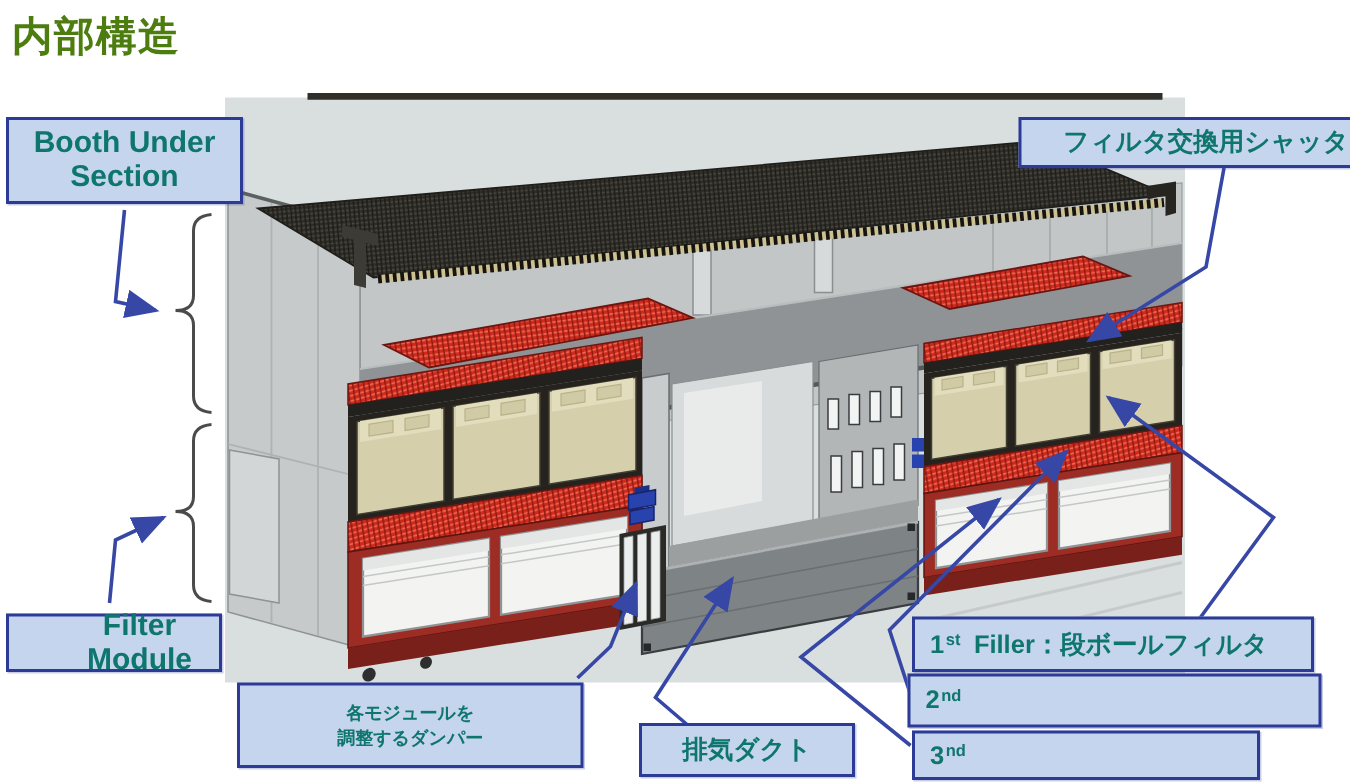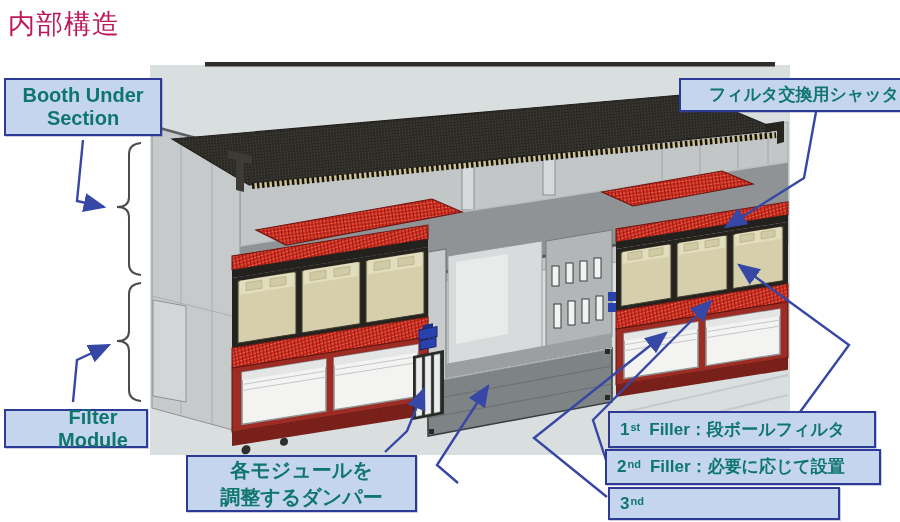--- a/index.html
+++ b/index.html
@@ -1,31 +1,31 @@
 <!DOCTYPE html>
 <html><head>
 <meta charset="utf-8">
 <style>
   html,body{margin:0;padding:0;background:#ffffff;}
   body{width:900px;height:522px;position:relative;overflow:hidden;
        font-family:"Liberation Sans","DejaVu Sans",sans-serif;}
   #stage{position:absolute;left:0;top:0;width:900px;height:522px;}
   svg{position:absolute;left:0;top:0;}
-  .title{position:absolute;left:8px;top:6px;font-size:27px;font-weight:normal;
-         color:#be185d;letter-spacing:1px;}
+  .title{position:absolute;left:8px;top:6px;font-size:27px;font-weight:bold;
+         color:#4d7c0f;letter-spacing:1px;}
   .callout{position:absolute;background:#c6d5ee;border:2.5px solid #2c3b96;
            box-sizing:border-box;color:#0f766e;font-weight:bold;
            display:flex;align-items:center;justify-content:center;
            text-align:center;line-height:1.15;
            box-shadow:1px 1px 0 rgba(44,59,150,.25);}
   .c-booth{left:4px;top:78px;width:158px;height:58px;font-size:20px;}
   .c-shutter{left:679px;top:78px;width:250px;height:34px;font-size:17px;}
   .c-fmodule{left:4px;top:409px;width:144px;height:39px;font-size:20px;padding-left:34px;}
-  .c-damper{left:158px;top:455px;width:231px;height:57px;font-size:20px;
-            line-height:1.35;white-space:pre-line;margin-left:28px;}
+  .c-damper{left:158px;top:455px;width:231px;height:57px;font-size:12px;
+            line-height:1.35;white-space:pre-line;}
   .c-duct{left:426px;top:482px;width:144px;height:36px;font-size:17px;}
   .c-filler{justify-content:flex-start;padding-left:10px;font-size:17px;}
   .c-f1{left:608px;top:411px;width:268px;height:37px;}
   .c-f2{left:605px;top:449px;width:276px;height:36px;}
   .c-f3{left:608px;top:487px;width:232px;height:33px;}
   .c-filler sup{font-size:11px;line-height:0;margin:-6px 2px 0 1px;}
   .c-filler .desc{margin-left:7px;}
 </style>
 </head>
 <body>
@@ -252,31 +252,33 @@
 
 <div class="callout c-fmodule">
   <span>Filter Module</span>
 </div>
 
 <div class="callout c-damper">
   <span style="white-space:pre-line;">各モジュールを
 調整するダンパー</span>
 </div>
 
+<div class="callout c-duct">
+  <span>排気ダクト</span>
+</div>
 
 <div class="callout c-filler c-f1">
   <span>1</span>
       <sup>st</sup>
       <span class="desc">Filler：段ボールフィルタ</span>
 </div>
 
 <div class="callout c-filler c-f2">
   <span>2</span>
       <sup>nd</sup>
-      <span class="desc">Filler：必要に応じて設置</span>
 </div>
 
 <div class="callout c-filler c-f3">
   <span>3</span>
       <sup>nd</sup>
 </div>
 
 </div>
 
 </body></html>

